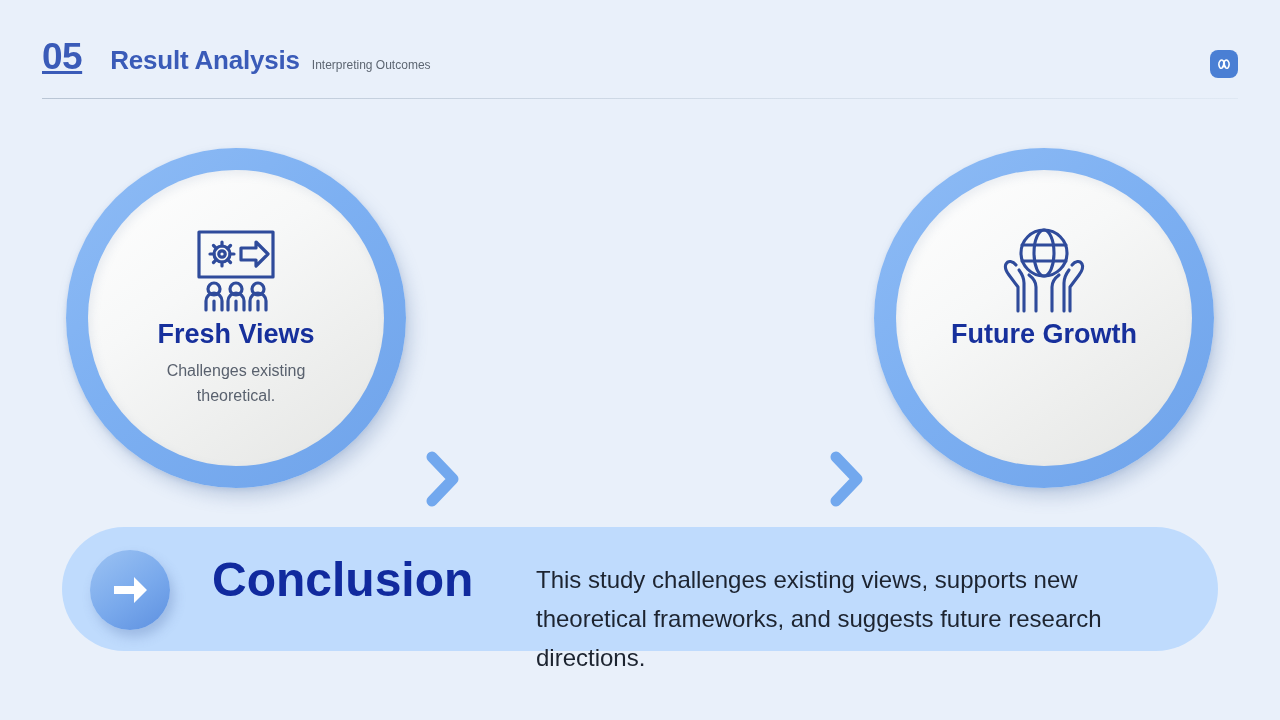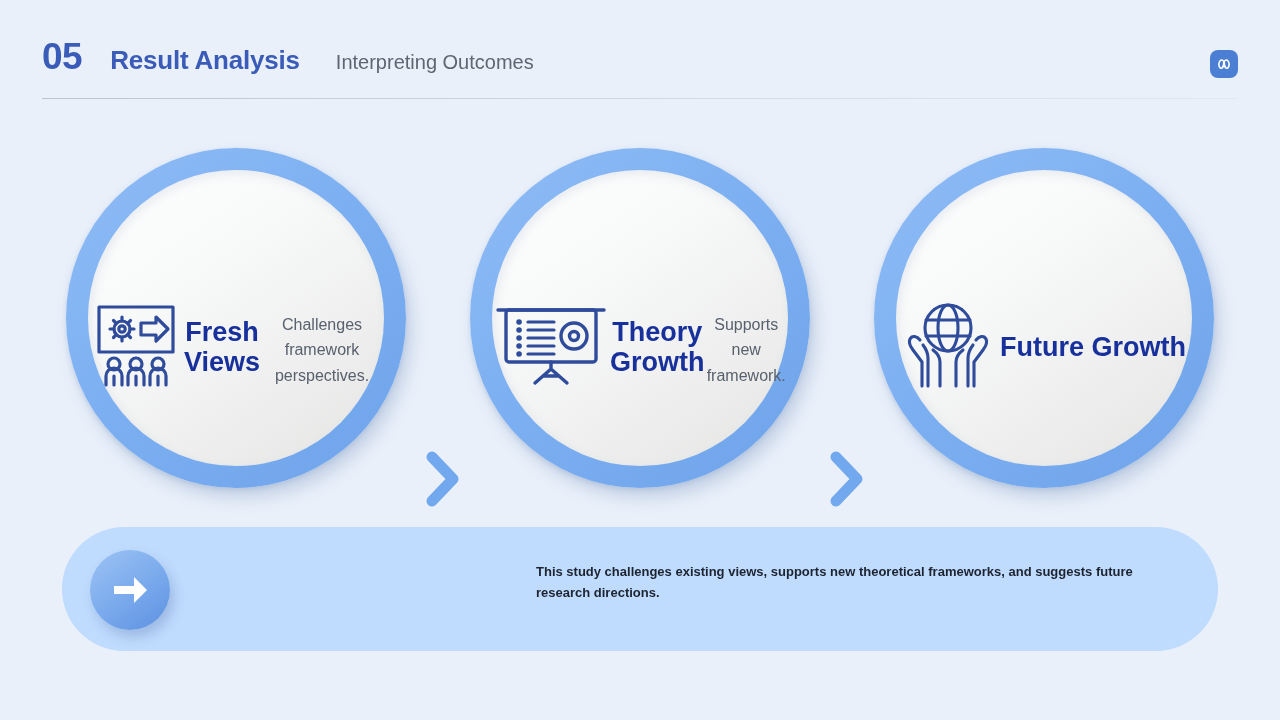--- a/index.html
+++ b/index.html
@@ -10,27 +10,28 @@
     overflow:hidden;
   }
   .slide { position:relative; width:1280px; height:720px; background:#e9f0fa; }
 
   
   .header { position:absolute; left:42px; top:38px; width:1196px; height:62px; }
   .header-row { display:flex; align-items:baseline; gap:0; }
   .sec-num {
     font-size:37px; font-weight:bold; color:#3a5bb8; letter-spacing:-0.5px;
     line-height:1;
+    text-decoration:underline;
   }
   .sec-title {
     font-size:26px; font-weight:bold; color:#3a5bb8; margin-left:28px;
     line-height:1; letter-spacing:-0.2px;
   }
   .sec-sub {
-    font-size:20px; color:#5d6672; margin-left:36px; line-height:1;
+    font-size:12px; color:#5d6672; margin-left:12px; line-height:1;
   }
   .divider {
     position:absolute; left:0; top:60px; width:1196px; height:1px;
     background:linear-gradient(to right,#b9c5d4,#d3dde9 60%,#dfe8f3);
   }
   .logo {
     position:absolute; right:0; top:12px;
     width:28px; height:28px; border-radius:8px;
     background:#4a7fd4;
     display:flex; align-items:center; justify-content:center;
@@ -50,21 +51,21 @@
     border-radius:50%;
     background:linear-gradient(140deg,#8fbcf5 0%,#7db0f2 45%,#6fa3ea 100%);
     box-shadow: 6px 10px 16px rgba(90,120,170,0.26),
                 0 2px 5px rgba(90,120,170,0.18);
   }
   .ring-inner {
     position:absolute; left:22px; top:22px; width:296px; height:296px;
     border-radius:50%;
     background:linear-gradient(145deg,#ffffff 0%,#f7f8f8 38%,#e4e5e3 100%);
     box-shadow: inset 3px 4px 10px rgba(120,140,175,0.14);
-    display:flex; flex-direction:row; align-items:center;
+    display:flex; flex-direction:column; align-items:center;
     padding-top:56px;
   }
   .card-icon { height:90px; display:flex; align-items:center; justify-content:center; }
   .card-title {
     font-size:27px; font-weight:bold; color:#17309c;
     margin-top:4px; line-height:1.1; text-align:center;
   }
   .card-desc {
     font-size:16px; color:#59616e; text-align:center;
     margin-top:8px; line-height:1.6; max-width:215px;
@@ -89,21 +90,21 @@
     background:linear-gradient(145deg,#9cc3f3 0%,#79a9ec 55%,#5d90e0 100%);
     box-shadow:4px 7px 12px rgba(80,110,170,0.30);
     display:flex; align-items:center; justify-content:center;
   }
   .concl-title {
     position:absolute; left:212px; top:556px;
     font-size:48px; font-weight:bold; color:#112a9e; line-height:1;
   }
   .concl-text {
     position:absolute; left:536px; top:561px; width:625px;
-    font-size:13px; color:#1d2430; line-height:1.62;font-weight:bold;
+    font-size:24px; color:#1d2430; line-height:1.62;
   }
 </style>
 </head>
 <body>
 
 <div class="slide">
 
   <div class="header">
     <div class="header-row">
       <span class="sec-num">05</span>
@@ -135,44 +136,24 @@
               <circle cx="26" cy="62" r="6"></circle>
               <path d="M18 83v-9a8 8 0 0 1 16 0v9M26 74v9"></path>
               <circle cx="48" cy="62" r="6"></circle>
               <path d="M40 83v-9a8 8 0 0 1 16 0v9M48 74v9"></path>
               <circle cx="70" cy="62" r="6"></circle>
               <path d="M62 83v-9a8 8 0 0 1 16 0v9M70 74v9"></path>
             </g>
           </svg>
         </div>
         <div class="card-title">Fresh Views</div>
-        <div class="card-desc">Challenges framework perspectives.</div>
+        <div class="card-desc">Challenges existing theoretical.</div>
       </div>
     </div>
 
-    <div class="circle-wrap c1">
-      <div class="ring"></div>
-      <div class="ring-inner">
-        <div class="card-icon">
-          <svg width="118" height="88" viewBox="0 0 118 88">
-            <g fill="none" stroke="#2f4b9b" stroke-width="3.4" stroke-linejoin="round" stroke-linecap="round">
-              <path d="M6 8h106"></path>
-              <rect x="14" y="8" width="90" height="52" rx="3"></rect>
-              <circle cx="82" cy="34" r="13"></circle>
-              <circle cx="82" cy="34" r="4.5"></circle>
-              <path d="M36 20h26M36 28h26M36 36h26M36 44h26M36 52h26" stroke-width="3.2"></path>
-              <path d="M27 20h0.1M27 28h0.1M27 36h0.1M27 44h0.1M27 52h0.1" stroke-width="5.5"></path>
-              <path d="M59 60v7M59 67l-16 14M59 67l16 14M51 74h16"></path>
-            </g>
-          </svg>
-        </div>
-        <div class="card-title">Theory Growth</div>
-        <div class="card-desc">Supports new framework.</div>
-      </div>
-    </div>
 
     <div class="circle-wrap c2">
       <div class="ring"></div>
       <div class="ring-inner">
         <div class="card-icon">
           <svg width="104" height="92" viewBox="0 0 104 92">
             <g fill="none" stroke="#2f4b9b" stroke-width="3.1" stroke-linejoin="round" stroke-linecap="round">
               <circle cx="52" cy="28" r="23"></circle>
               <ellipse cx="52" cy="28" rx="10" ry="23"></ellipse>
               <path d="M30 20h44M30 36h44"></path>
@@ -200,15 +181,16 @@
     </div>
   </div>
 
   <div class="concl">
     <div class="concl-circle">
       <svg width="44" height="40" viewBox="0 0 44 40">
         <path d="M6 16h20V7l13 13-13 13v-9H6z" fill="#ffffff"></path>
       </svg>
     </div>
   </div>
+  <div class="concl-title">Conclusion</div>
   <div class="concl-text">This study challenges existing views, supports new theoretical frameworks, and suggests future research directions.</div>
 
 </div>
 
 </body></html>

